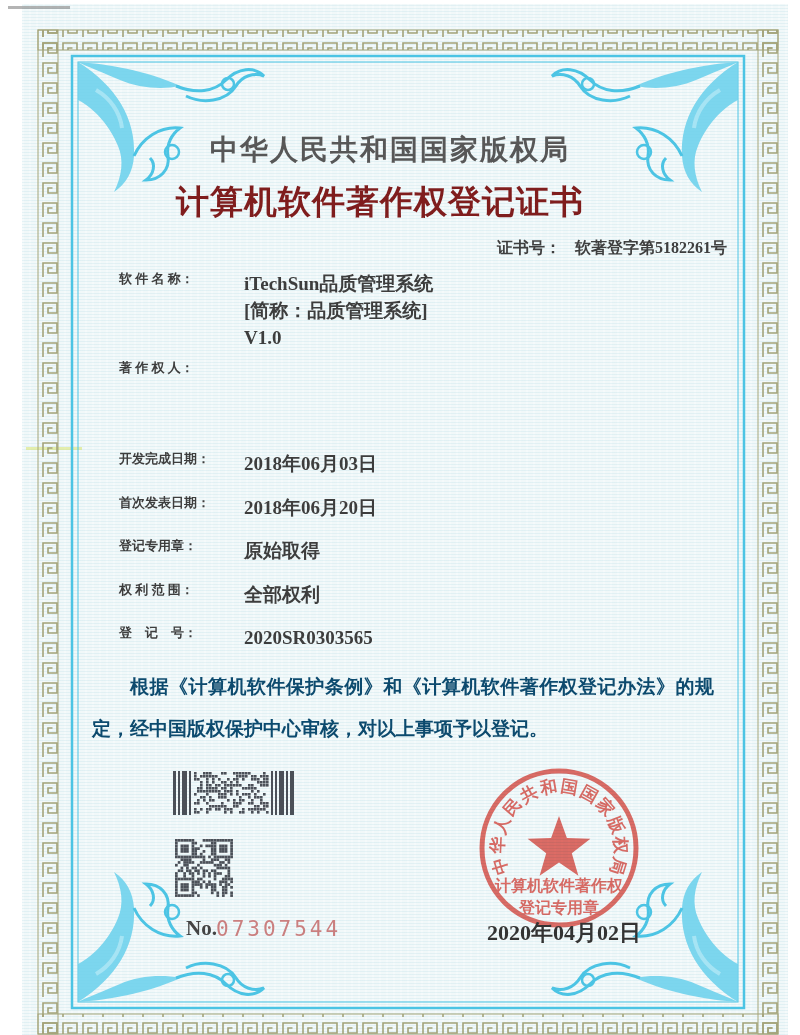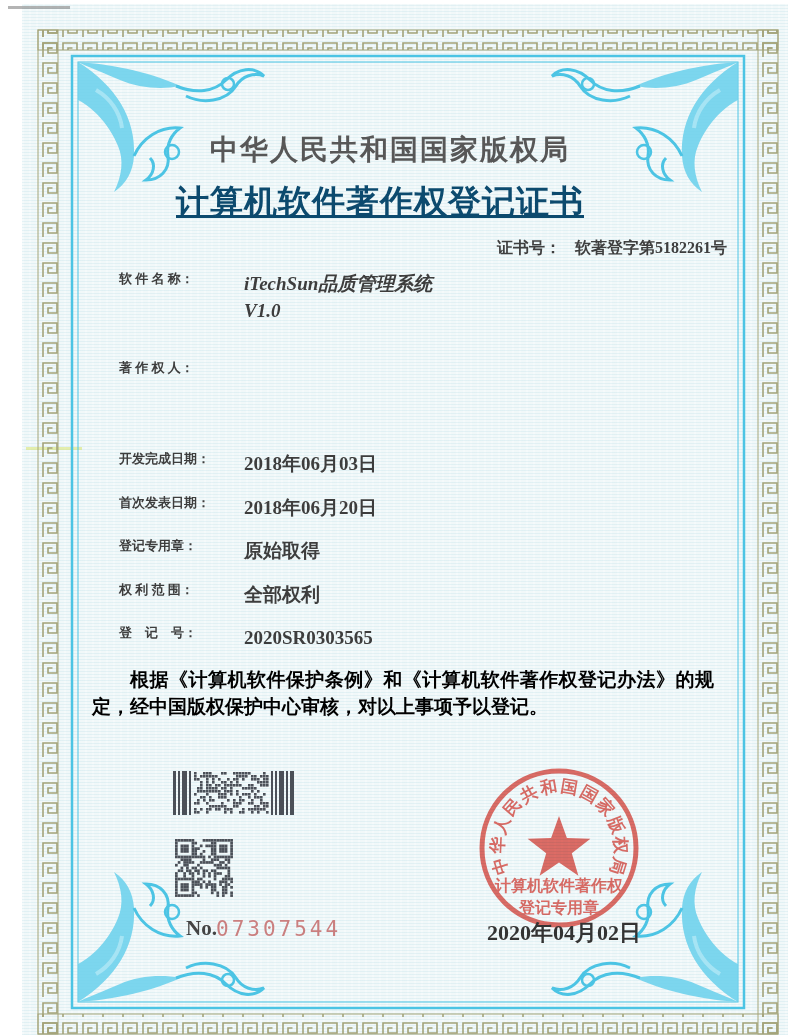--- a/index.html
+++ b/index.html
@@ -14,31 +14,31 @@
     background-image:
       repeating-linear-gradient(0deg, rgba(140,200,215,.16) 0 1px, rgba(255,255,255,0) 1px 3px),
       repeating-linear-gradient(90deg, rgba(255,255,255,.30) 0 2px, rgba(255,255,255,0) 2px 7px);
   }
   .frame-svg{position:absolute;left:0;top:0;width:800px;height:1035px;pointer-events:none;}
   .scan-artifact{position:absolute;left:8px;top:6px;width:62px;height:3px;background:#777;opacity:.55;}
   .streak{position:absolute;left:26px;top:447px;width:56px;height:3px;background:rgba(215,228,110,.55);}
 
   .abs{position:absolute;white-space:nowrap;}
   .authority{left:210px;top:131px;font-size:28px;letter-spacing:2px;font-weight:600;color:#575757;}
-  .cert-title{left:176px;top:180px;font-size:33px;letter-spacing:1px;font-weight:700;color:#0c4a6e;text-decoration:underline;}
+  .cert-title{left:176px;top:180px;font-size:33px;letter-spacing:1px;font-weight:700;color:#7f1d1d;}
   .certno{left:497px;top:238px;font-size:16px;color:#3f3f3f;font-weight:700;}
   .certno .val{margin-left:14px;}
 
   .field-label{position:absolute;left:119px;font-size:13px;font-weight:700;color:#3d3d3d;white-space:nowrap;}
   .field-value{position:absolute;left:244px;font-size:19px;font-weight:600;color:#3d3d3d;white-space:nowrap;line-height:27px;}
-  .field-value div{white-space:nowrap;font-style:italic;}
+  .field-value div{white-space:nowrap;}
 
   .statement{
     position:absolute;left:92px;top:666px;width:622px;
-    font-size:19px;line-height:27px;color:#000000;font-weight:600;
+    font-size:19px;line-height:42px;color:#0c4a6e;font-weight:600;
     text-indent:2em;text-align:justify;white-space:normal;
   }
 
   .serial-label{left:154px;top:916px;font-size:21px;color:#444;font-weight:600;margin-left:32px;}
   .serial-number{
     left:216px;top:917px;font-size:21px;letter-spacing:3px;color:#ca7f7f;
     font-family:"DejaVu Sans Mono","Liberation Mono",monospace;
   }
   .issue-date{left:487px;top:918px;font-size:22px;font-weight:700;color:#333;}
 
@@ -86,20 +86,21 @@
 
   <div class="abs authority">中华人民共和国国家版权局</div>
   <div class="abs cert-title">计算机软件著作权登记证书</div>
   <div class="abs certno">
     <span>证书号：</span><span class="val">软著登字第5182261号</span>
   </div>
 
   <div class="field-label" style="top:270px">软 件 名 称：</div>
   <div class="field-value" style="top:270px">
     <div>iTechSun品质管理系统</div>
+    <div>[简称：品质管理系统]</div>
     <div>V1.0</div>
   </div>
 
   <div class="field-label" style="top:359px">著 作 权 人：</div>
 
   <div class="field-label" style="top:450px">开发完成日期：</div>
   <div class="field-value" style="top:450px">2018年06月03日</div>
 
   <div class="field-label" style="top:494px">首次发表日期：</div>
   <div class="field-value" style="top:494px">2018年06月20日</div>

